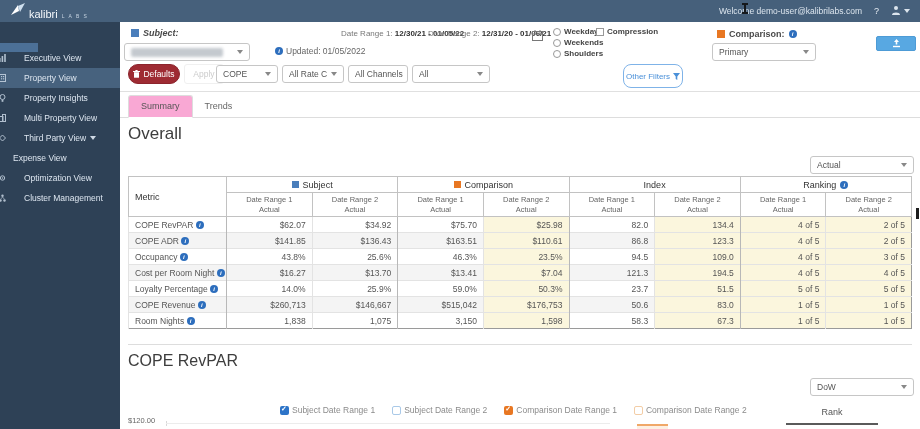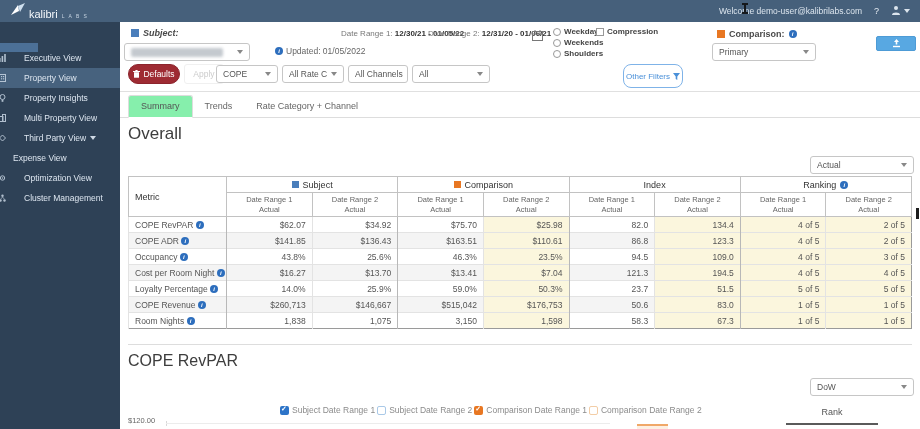--- a/index.html
+++ b/index.html
@@ -53,40 +53,40 @@
                border-radius:3px; color:#ccc; font-size:8.5px; display:flex; align-items:center; justify-content:center; }
   .btn-other { position:absolute; left:503px; top:42px; width:60px; height:24px; background:#fff; border:1px solid #7fb3e8;
                border-radius:8px; color:#4a90d9; font-size:8px; display:flex; align-items:center; justify-content:center; gap:3px; cursor:pointer; }
   .btn-export { position:absolute; left:756px; top:14px; width:40px; height:15px; background:#58a8e2; border:1px solid #4d9bd6;
                 border-radius:2px; display:flex; align-items:center; justify-content:center; cursor:pointer; }
   .panel-divider { position:absolute; left:0; top:69px; width:800px; border-top:1px solid #e0e0e0; }
 
   
   .tabs { position:absolute; left:0; top:74px; width:800px; height:22px; border-bottom:1px solid #ddd; display:flex; align-items:flex-end; padding-left:8px; }
   .tab { font-size:9px; color:#666; padding:5px 12px 6px; cursor:pointer; }
-  .tab.active { border:1px solid #ddd; border-bottom:1px solid #fff; border-radius:3px 3px 0 0; background:#86efac; margin-bottom:-1px; color:#555; }
+  .tab.active { border:1px solid #ddd; border-bottom:1px solid #fff; border-radius:3px 3px 0 0; background:#f9a8d4; margin-bottom:-1px; color:#555; }
 
   .h-overall { position:absolute; left:8px; top:102px; font-size:17px; font-weight:400; color:#3d3d3d; }
   .h-revpar  { position:absolute; left:8px; top:330px; font-size:16px; font-weight:400; color:#3d3d3d; }
 
   
   .tbl { position:absolute; left:8px; top:154px; width:784px; border-collapse:collapse; table-layout:fixed; border:1px solid #9a9a9a; }
   .tbl th { border:1px solid #c2c2c2; font-weight:normal; background:#fff; }
   .tbl .grp { font-size:9px; color:#333; height:16px; text-align:center; }
   .tbl .subh { font-size:7.5px; color:#666; height:24px; text-align:center; line-height:1.3; }
   .tbl td { border-top:1px solid #e3e3e3; border-left:1px solid #e3e3e3; font-size:8.5px; color:#555;
             height:16px; text-align:right; padding-right:6px; white-space:nowrap; overflow:hidden; }
   .tbl td.metric { text-align:left; padding-left:6px; }
   .tbl td.gl, .tbl th.gl { border-left:1px solid #b8b8b8; }
   .tbl tr:nth-child(even) td { background:#f4f4f4; }
   .tbl td.hl { background:#fbf6dd !important; }
   .tbl .grp-flex { display:flex; align-items:center; justify-content:center; gap:4px; }
 
   
-  .legend { position:absolute; left:160px; top:383px; display:flex; align-items:center; gap:2px; font-size:8.5px; color:#8b8b8b; white-space:nowrap; }
+  .legend { position:absolute; left:160px; top:383px; display:flex; align-items:center; gap:17px; font-size:8.5px; color:#8b8b8b; white-space:nowrap; }
   .leg { display:flex; align-items:center; gap:3px; cursor:pointer; }
   .cb { width:9px; height:9px; border-radius:2px; display:inline-block; position:relative; flex:0 0 auto; }
   .cb.on::after { content:"\2713"; position:absolute; left:1px; top:-1px; color:#fff; font-size:7px; font-weight:bold; }
   .cb.c-subj { background:#2d74c8; }
   .cb.c-comp { background:#e87722; }
   .cb.c-subj-lt { background:#fff; border:1px solid #a9c9e8; }
   .cb.c-comp-lt { background:#fff; border:1px solid #f3cda6; }
   .rank-tab { position:absolute; left:666px; top:385px; width:92px; text-align:center; font-size:9px; color:#555;
               padding-bottom:6px; border-bottom:2px solid #5a5a5a; cursor:pointer; }
   .ytick { position:absolute; left:8px; top:394px; font-size:7.5px; color:#666; }
@@ -288,21 +288,20 @@
     <span>Other Filters</span>
     <svg width="7" height="7" viewBox="0 0 7 7">
         <path d="M0 0 L7 0 L4.3 3.5 L4.3 7 L2.7 6 L2.7 3.5 Z" fill="#4a90d9"></path>
       </svg>
   </div>
   <div class="panel-divider"></div>
 
   <div class="tabs">
     <div class="tab active">Summary</div>
     <div class="tab">Trends</div>
-    <div class="tab">Rate Category + Channel</div>
   </div>
 
   <div class="h-overall">Overall</div>
   <div class="sel" style="left:690px; top:134px; width:104px;">
     <span>Actual</span>
     <span class="tri"></span>
   </div>
 
   <table class="tbl">
     <colgroup>

